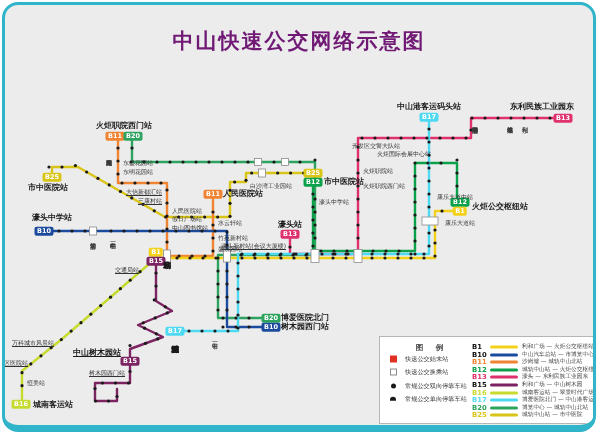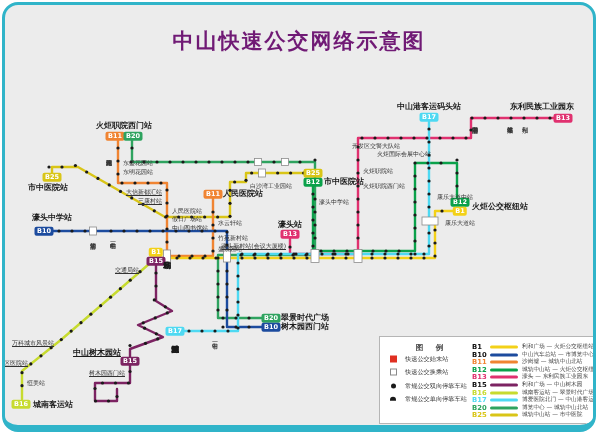--- a/index.html
+++ b/index.html
@@ -344,21 +344,21 @@
         <div class="lbl bold a-start" style="left: 218px; top: 189px;">人民医院站</div>
         <div class="lbl bold a-start" style="left: 319px; top: 177px;">市中医院站</div>
         <div class="lbl bold a-middle" style="left: 285px; top: 220px;">濠头站</div>
         <div class="lbl bold a-middle" style="left: 424px; top: 102px;">中山港客运码头站</div>
         <div class="lbl bold a-middle" style="left: 537px; top: 102px;">东利民族工业园东</div>
         <div class="lbl bold a-start" style="left: 467px; top: 202px;">火炬公交枢纽站</div>
         <div class="lbl bold vert" style="left: 162px; top: 250px;">利和广场站</div>
         <div class="lbl bold vert" style="left: 170px; top: 334px;">博爱医院北门站</div>
         <div class="lbl bold a-end" style="left: 116px; top: 348px;">中山树木园站</div>
         <div class="lbl bold a-start" style="left: 28px; top: 400px;">城南客运站</div>
-        <div class="lbl bold a-start" style="left: 276px; top: 313px;">翠景时代广场</div>
+        <div class="lbl bold a-start" style="left: 276px; top: 313px;">博爱医院北门</div>
         <div class="lbl bold a-start" style="left: 276px; top: 322px;">树木园西门站</div>
         <div class="lbl a-start" style="left: 118px; top: 158px;">东盛花园站</div>
         <div class="lbl a-start" style="left: 118px; top: 167px;">东明花园站</div>
         <div class="lbl vert" style="left: 104px; top: 150px;">大信海岸花园站</div>
         <div class="lbl a-end" style="left: 157px; top: 187px;">大信新都汇站</div>
         <div class="lbl a-end" style="left: 157px; top: 196px;">三康村站</div>
         <div class="lbl a-start" style="left: 167px; top: 206px;">人民医院站</div>
         <div class="lbl a-start" style="left: 167px; top: 214px;">假日广场站</div>
         <div class="lbl a-start" style="left: 167px; top: 223px;">中山图书馆站</div>
         <div class="lbl a-start" style="left: 213px; top: 218px;">水云轩站</div>

